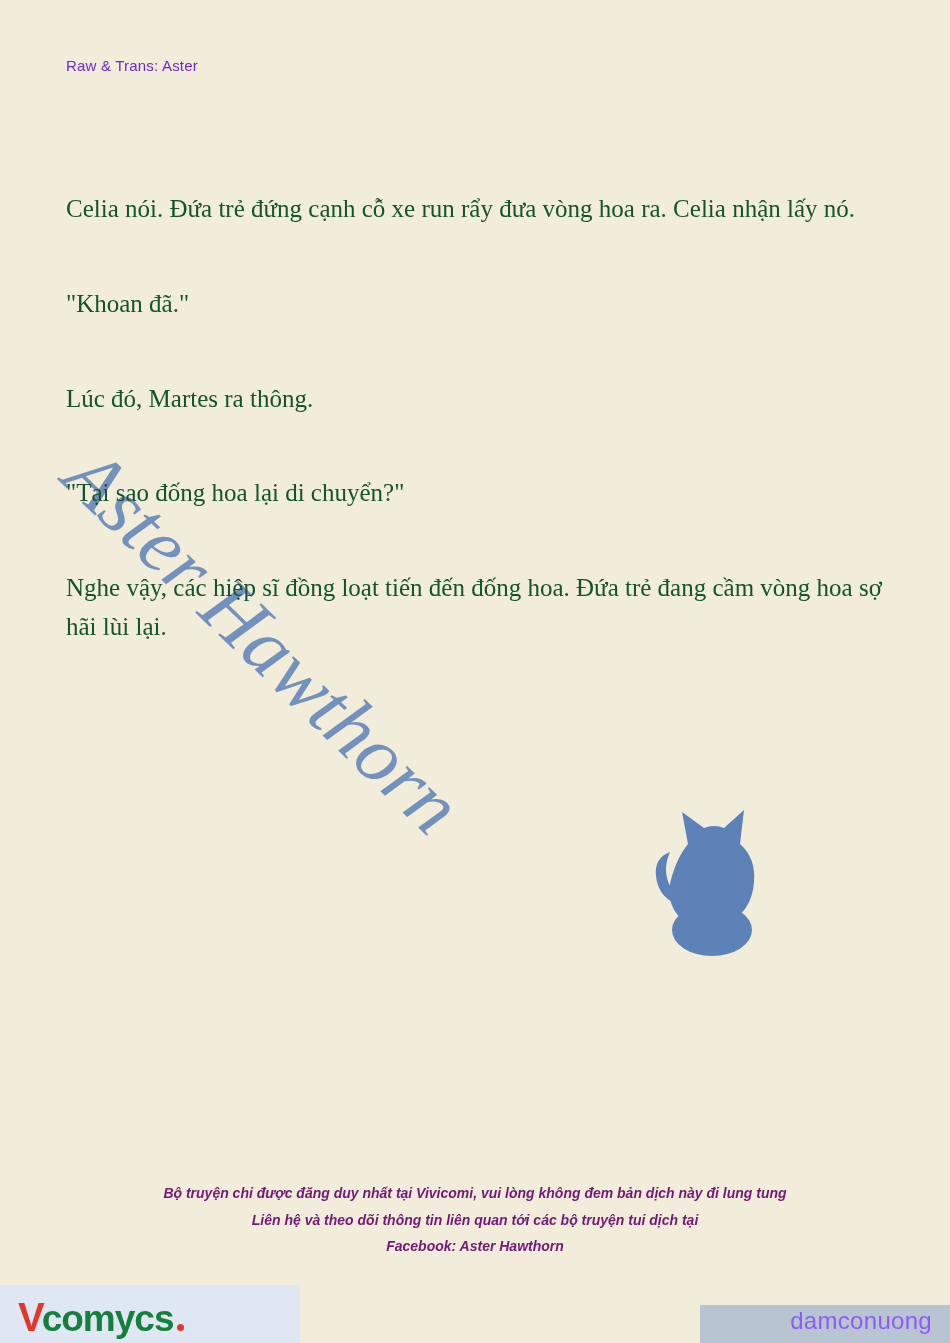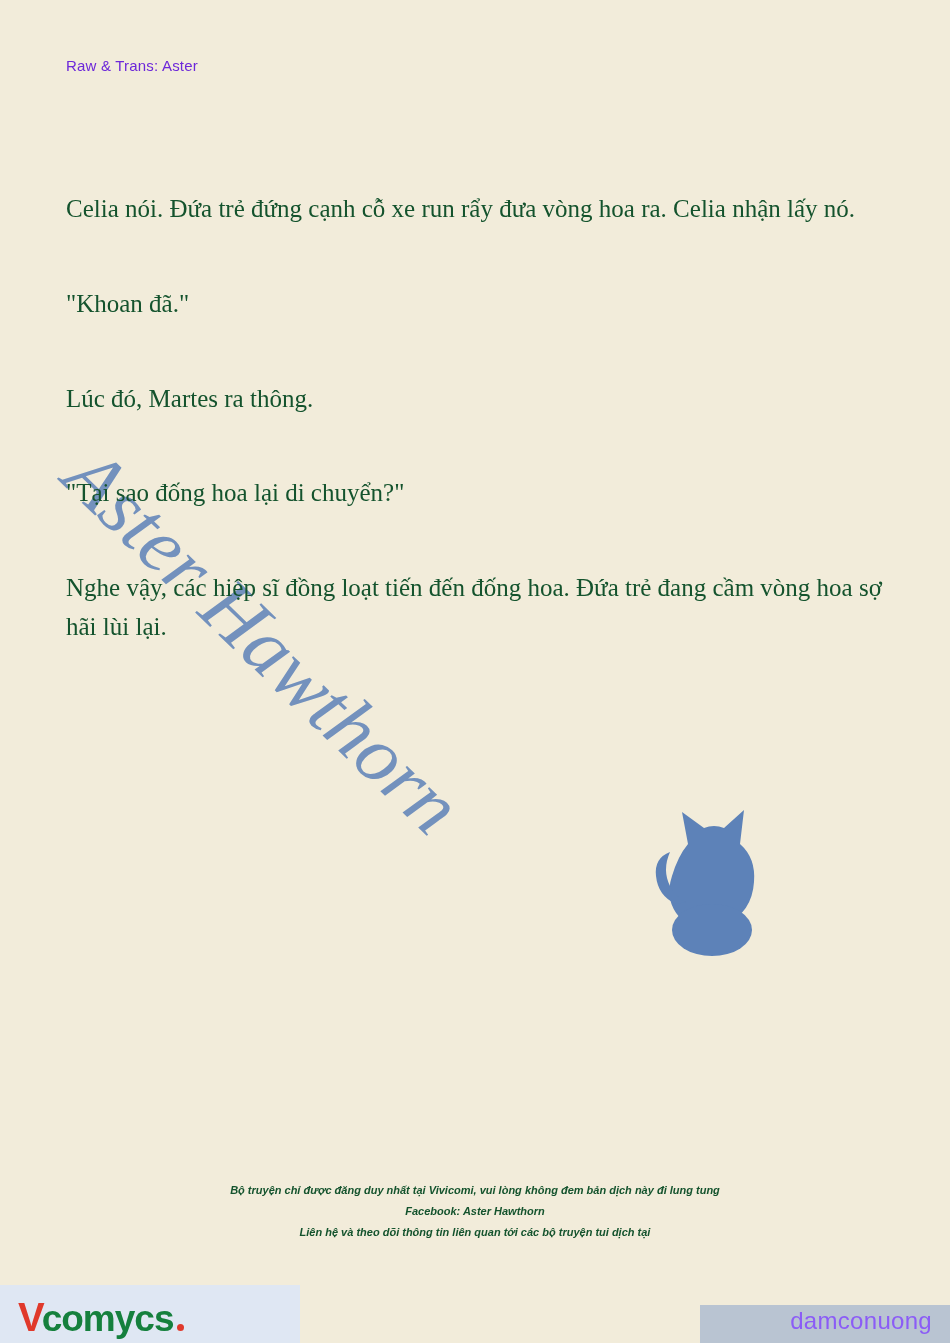--- a/index.html
+++ b/index.html
@@ -84,24 +84,24 @@
   .footer-notes {
     position: absolute;
     left: 0;
     top: 1180px;
     width: 950px;
     text-align: center;
     z-index: 3;
   }
   .footer-notes .line {
     font-family: "Liberation Sans", sans-serif;
-    font-size: 11px;
+    font-size: 14px;
     font-weight: bold;
     font-style: italic;
-    color: #14532d;
+    color: #701a75;
     line-height: 1.9;
   }
 
   
   .bottom-bar-left {
     position: absolute;
     left: 0;
     bottom: 0;
     width: 300px;
     height: 58px;
@@ -184,22 +184,22 @@
 <div class="content">
   <p class="para">Celia nói. Đứa trẻ đứng cạnh cỗ xe run rẩy đưa vòng hoa ra. Celia nhận lấy nó.</p>
   <p class="para">"Khoan đã."</p>
   <p class="para">Lúc đó, Martes ra thông.</p>
   <p class="para">"Tại sao đống hoa lại di chuyển?"</p>
   <p class="para">Nghe vậy, các hiệp sĩ đồng loạt tiến đến đống hoa. Đứa trẻ đang cầm vòng hoa sợ hãi lùi lại.</p>
 </div>
 
 <div class="footer-notes">
   <div class="line">Bộ truyện chỉ được đăng duy nhất tại Vivicomi, vui lòng không đem bản dịch này đi lung tung</div>
+  <div class="line">Liên hệ và theo dõi thông tin liên quan tới các bộ truyện tui dịch tại</div>
   <div class="line">Facebook: Aster Hawthorn</div>
-  <div class="line">Liên hệ và theo dõi thông tin liên quan tới các bộ truyện tui dịch tại</div>
 </div>
 
 <div class="bottom-bar-left"></div>
 <div class="bottom-bar-right"></div>
 
 <div class="brand-logo">
   <span class="v">V</span>
   <span class="rest">comycs</span>
   <span class="dot"></span>
 </div>

